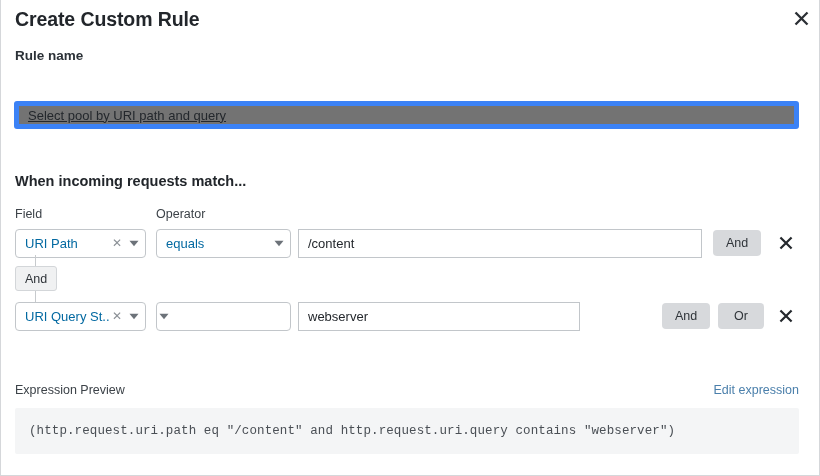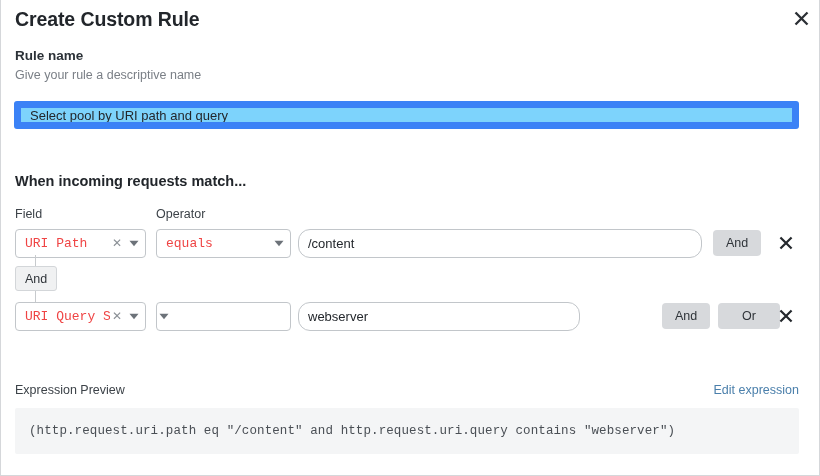--- a/index.html
+++ b/index.html
@@ -60,28 +60,29 @@
   .field-help {
     font-size: 12.5px;
     color: #7a7f86;
     margin-left: 14px;
     margin-top: 5px;
   }
   .rule-name-input {
     position: absolute;
     left: 13px; top: 53px;
     width: 785px; height: 28px;
-    border: 7px solid #3b82f6;
+    border: 5px solid #3b82f6;
     border-radius: 3px;
-    background: #7dd3fc;
+    background: #737373;
     font-family: "Liberation Sans", sans-serif;
     font-size: 13px;
     color: #23272c;
     padding: 0 9px;
     outline: none;
+    text-decoration: underline;
   }
 
   
   .match-heading {
     position: absolute;
     left: 14px; top: 173px;
     font-size: 14.5px;
     font-weight: 700;
     color: #22262b;
     white-space: nowrap;
@@ -107,26 +108,25 @@
     border: 1px solid #c2c6ca;
     border-radius: 4px;
     background: #fff;
     display: flex;
     align-items: center;
     cursor: pointer;
     user-select: none;
   }
   .select-box .sel-text {
     font-size: 13px;
-    color: #ef4444;
+    color: #0369a1;
     padding-left: 9px;
     flex: 1;
     white-space: nowrap;
     overflow: hidden;
-    font-family: Liberation Mono, monospace;
   }
   .sel-clear {
     font-size: 12px;
     color: #8b9096;
     padding: 0 5px 2px 2px;
     line-height: 1;
     cursor: pointer;
   }
   .sel-caret {
     width: 18px;
@@ -135,21 +135,21 @@
     cursor: pointer;
   }
 
   .field-select    { left: 14px;  width: 131px; }
   .operator-select { left: 155px; width: 135px; }
 
   .value-input {
     position: absolute;
     height: 29px;
     border: 1px solid #c2c6ca;
-    border-radius: 12px;
+    border-radius: 0;
     background: #fff;
     font-family: "Liberation Sans", sans-serif;
     font-size: 13px;
     color: #23272c;
     padding: 12px 9px;
     outline: none;
   }
   .value-input.v1 { left: 297px; width: 404px; }
   .value-input.v2 { left: 297px; width: 282px; }
 
@@ -161,21 +161,21 @@
     border: none;
     border-radius: 4px;
     font-family: "Liberation Sans", sans-serif;
     font-size: 12.5px;
     color: #2f3439;
     cursor: pointer;
     padding: 0 12px;
   }
   .row1 .btn-and { left: 712px; width: 48px; }
   .row2 .btn-and { left: 661px; width: 48px; }
-  .row2 .btn-or  { left: 717px; width: 62px; }
+  .row2 .btn-or  { left: 717px; width: 46px; }
 
   .row-delete {
     position: absolute;
     left: 775px; top: 0px;
     width: 20px; height: 28px;
     display: flex; align-items: center; justify-content: center;
     background: none; border: none; padding: 0;
     cursor: pointer;
   }
 
@@ -249,21 +249,20 @@
     <div class="modal-title">Create Custom Rule</div>
     <button class="close-button">
       <svg width="15" height="15" viewBox="0 0 15 15" aria-hidden="true">
         <path d="M2.3 2.3 L12.7 12.7 M12.7 2.3 L2.3 12.7" stroke="#2b2f34" stroke-width="2.3" stroke-linecap="square"></path>
       </svg>
     </button>
   </div>
 
   <div class="rule-name-block">
     <div class="field-label">Rule name</div>
-    <div class="field-help">Give your rule a descriptive name</div>
     <input class="rule-name-input" type="text" value="Select pool by URI path and query" style="">
   </div>
 
   <div class="match-heading">When incoming requests match...</div>
 
   <div class="col-label field">Field</div>
   <div class="col-label operator">Operator</div>
   <div class="col-label value">Value</div>
 
   <div class="cond-row row1">

